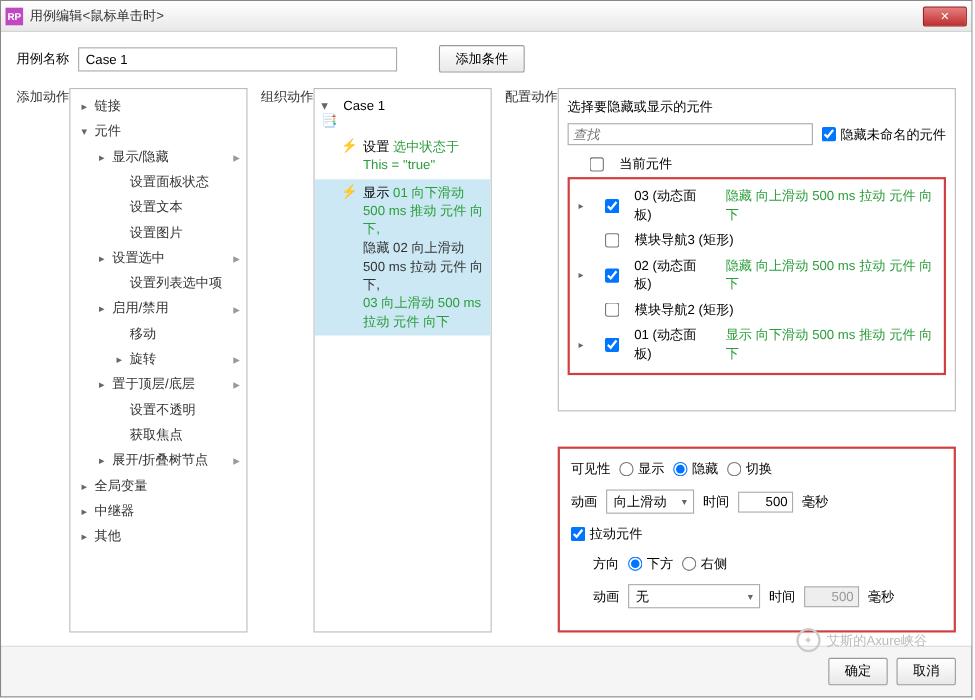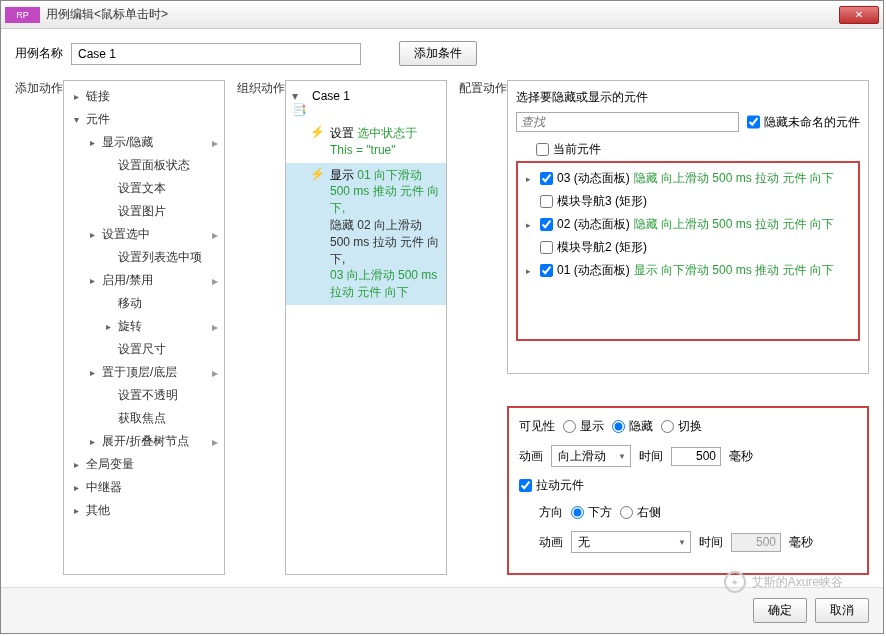--- a/index.html
+++ b/index.html
@@ -1,19 +1,19 @@
 <!DOCTYPE html>
 <html><head>
 <meta charset="utf-8">
 <style>
 *{box-sizing:border-box;margin:0;padding:0;font-family:"Microsoft YaHei",Arial,sans-serif;font-size:12px}
 body{background:#fff;width:886px;height:636px;overflow:hidden}
 .dialog{border:1px solid #888;width:884px;height:634px;display:flex;flex-direction:column;background:#f5f5f5}
 .titlebar{background:linear-gradient(#fff,#e8e8e8);border-bottom:1px solid #ccc;height:28px;display:flex;align-items:center;padding:0 4px}
-.rp-icon{width:35px;height:16px;background:#c048c0;color:#fff;font-size:9px;display:flex;align-items:center;justify-content:center;margin-right:6px;font-weight:normal}
+.rp-icon{width:16px;height:16px;background:#c048c0;color:#fff;font-size:9px;display:flex;align-items:center;justify-content:center;margin-right:6px;font-weight:bold}
 .titlebar-title{flex:1;color:#333}
 .close-btn{width:40px;height:18px;background:linear-gradient(#e48080,#c03030);border:1px solid #a02020;border-radius:2px;color:#fff;display:flex;align-items:center;justify-content:center;font-size:10px;cursor:pointer}
 .body{flex:1;padding:12px 14px;display:flex;flex-direction:column;background:#fff}
 .name-row{display:flex;align-items:center;gap:8px;margin-bottom:14px}
 .name-row input{width:290px;height:22px;border:1px solid #aaa;padding:0 6px}
 .btn{border:1px solid #999;background:linear-gradient(#fff,#e8e8e8);padding:3px 14px;cursor:pointer;border-radius:2px}
 .cols{flex:1;display:flex;gap:12px;min-height:0}
 .col{display:flex;flex-direction:row}
 .col1{width:210px}
 .col2{width:210px}
@@ -27,21 +27,21 @@
 .org-row{padding:4px 6px;display:flex;align-items:flex-start;gap:6px}
 .org-row.sel{background:#cce8f5}
 .org-icon{width:14px;flex-shrink:0;color:#666}
 .org-text{flex:1;line-height:1.4}
 .green{color:#2a9d3a}
 .cfg-section{border:1px solid #bbb;background:#fff;padding:8px;margin-bottom:24px}
 .cfg-label{margin-bottom:6px}
 .search-row{display:flex;align-items:center;gap:8px;margin-bottom:6px}
 .search-row input{flex:1;height:20px;border:1px solid #aaa;padding:0 4px;font-style:italic;color:#888}
 .elem-list{border:2px solid #d04040;padding:4px;height:180px}
-.elem-row{padding:3px 4px;display:flex;align-items:center;gap:4px}
+.elem-row{padding:3px 4px;display:flex;align-items:center;gap:14px}
 .cb{width:13px;height:13px}
 .tri{width:10px;color:#666;font-size:9px}
 .props{border:2px solid #d04040;padding:10px}
 .prop-row{display:flex;align-items:center;gap:8px;margin-bottom:10px}
 .sel-box{border:1px solid #aaa;height:22px;padding:0 18px 0 6px;background:#fff;position:relative;display:inline-flex;align-items:center;min-width:80px}
 .sel-box::after{content:"▼";position:absolute;right:4px;font-size:8px;color:#666}
 .num-input{width:50px;height:19px;border:1px solid #aaa;padding:0 4px;text-align:right}
 .num-input[disabled]{background:#eee;color:#999}
 .footer{display:flex;justify-content:flex-end;gap:8px;padding:10px 14px;border-top:1px solid #ddd;position:relative}
 .watermark{position:absolute;right:40px;bottom:40px;color:#bbb;font-size:18px;pointer-events:none;display:flex;align-items:center;gap:6px}
@@ -112,24 +112,20 @@
             </div>
             <div class="tree-item indent2">
               <span class="caret"></span>
               <span>移动</span>
             </div>
             <div class="tree-item indent2">
               <span class="caret">▸</span>
               <span>旋转</span>
               <span style="margin-left:auto;color:#999">▸</span>
             </div>
-            <div class="tree-item indent2">
-              <span class="caret"></span>
-              <span>设置尺寸</span>
-            </div>
             <div class="tree-item indent1">
               <span class="caret">▸</span>
               <span>置于顶层/底层</span>
               <span style="margin-left:auto;color:#999">▸</span>
             </div>
             <div class="tree-item indent2">
               <span class="caret"></span>
               <span>设置不透明</span>
             </div>
             <div class="tree-item indent2">

